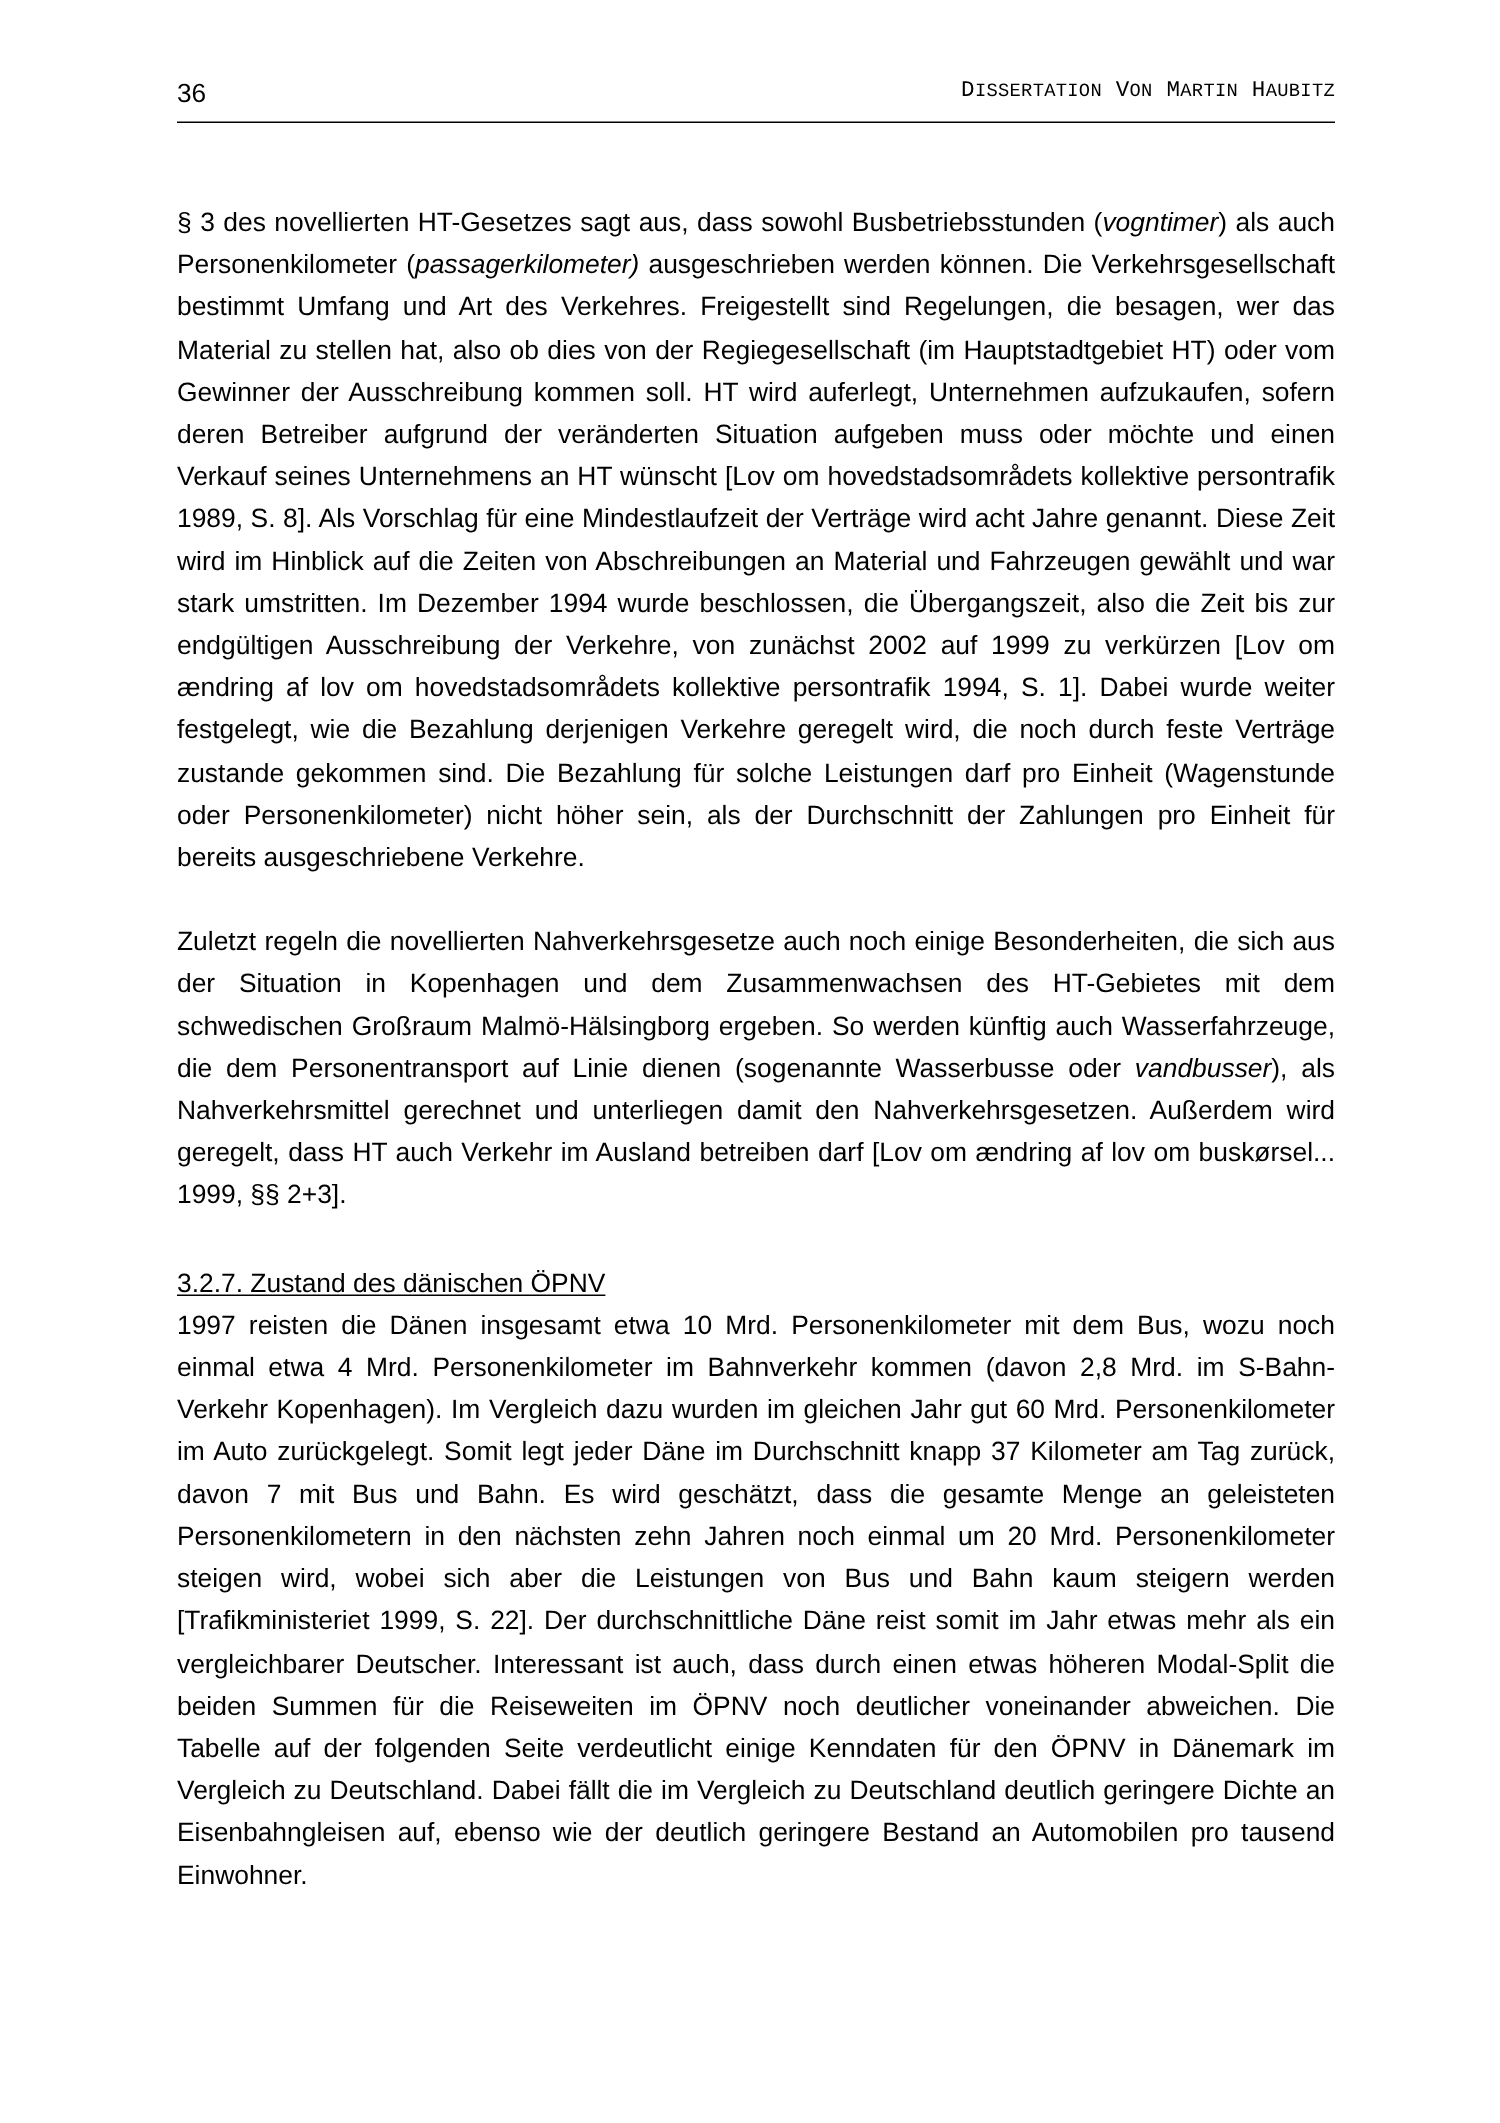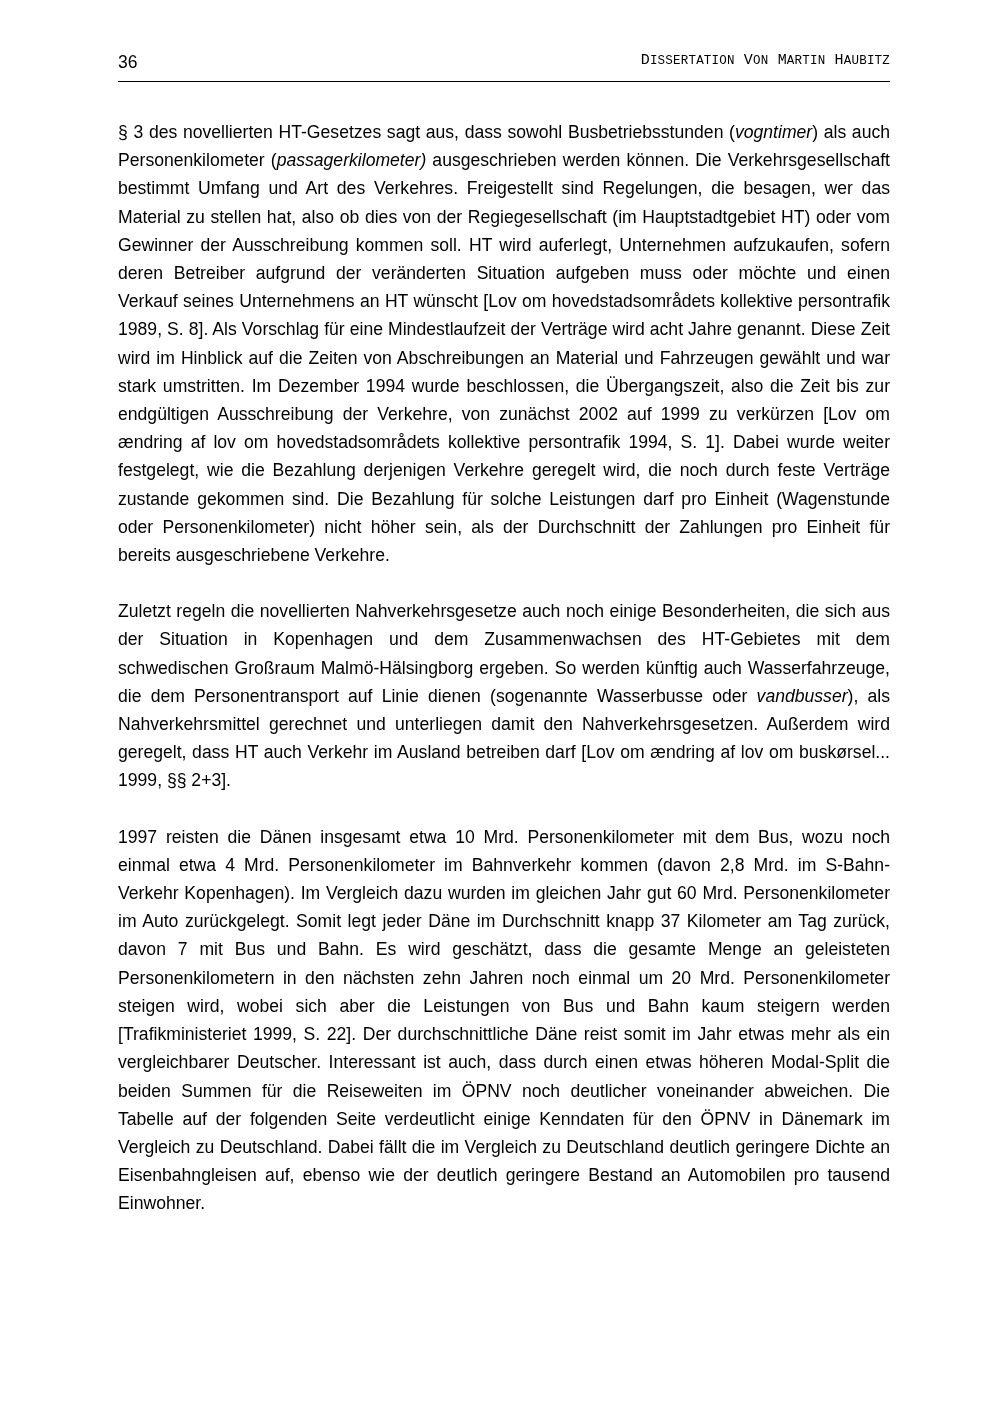--- a/index.html
+++ b/index.html
@@ -40,21 +40,21 @@
     font-size: 15px;
     letter-spacing: 0.2px;
     text-transform: uppercase;
     font-family: Liberation Mono, monospace;
   }
   .header .doc-title .small {
     font-size: 12.5px;
   }
   
   .body-text {
-    margin-top: 36px;
+    margin-top: 52px;
   }
   p.para {
     margin: 0 0 0 0;
     font-size: 17.6px;
     line-height: 28.2px;
     text-align: justify;
     text-justify: inter-word;
     hyphens: manual;
   }
   p.para + p.para {
@@ -86,18 +86,19 @@
         <span>D</span><span class="small">ISSERTATION</span><span> </span><span>V</span><span class="small">ON</span><span> </span><span>M</span><span class="small">ARTIN</span><span> </span><span>H</span><span class="small">AUBITZ</span>
       </div>
     </div>
 
     <div class="body-text">
 
       <p class="para"><span>§ 3 des novellierten HT-Gesetzes sagt aus, dass sowohl Busbetriebsstunden (</span><em class="it">vogntimer</em><span>) als auch Personenkilometer (</span><em class="it">passagerkilometer)</em><span> ausgeschrieben werden können. Die Verkehrsgesellschaft bestimmt Umfang und Art des Verkehres. Freigestellt sind Regelungen, die besagen, wer das Material zu stellen hat, also ob dies von der Regiegesellschaft (im Hauptstadtgebiet HT) oder vom Gewinner der Ausschreibung kommen soll. HT wird auferlegt, Unternehmen aufzukaufen, sofern deren Betreiber aufgrund der veränderten Situation aufgeben muss oder möchte und einen Verkauf seines Unternehmens an HT wünscht [Lov om hovedstadsområdets kollektive persontrafik 1989, S. 8]. Als Vorschlag für eine Mindestlaufzeit der Verträge wird acht Jahre genannt. Diese Zeit wird im Hinblick auf die Zeiten von Abschreibungen an Material und Fahrzeugen gewählt und war stark umstritten. Im Dezember 1994 wurde beschlossen, die Übergangszeit, also die Zeit bis zur endgültigen Ausschreibung der Verkehre, von zunächst 2002 auf 1999 zu verkürzen [Lov om ændring af lov om hovedstadsområdets kollektive persontrafik 1994, S. 1]. Dabei wurde weiter festgelegt, wie die Bezahlung derjenigen Verkehre geregelt wird, die noch durch feste Verträge zustande gekommen sind. Die Bezahlung für solche Leistungen darf pro Einheit (Wagenstunde oder Personenkilometer) nicht höher sein, als der Durchschnitt der Zahlungen pro Einheit für bereits ausgeschriebene Verkehre.</span></p>
 
       <p class="para"><span>Zuletzt regeln die novellierten Nahverkehrsgesetze auch noch einige Besonderheiten, die sich aus der Situation in Kopenhagen und dem Zusammenwachsen des HT-Gebietes mit dem schwedischen Großraum Malmö-Hälsingborg ergeben. So werden künftig auch Wasserfahrzeuge, die dem Personentransport auf Linie dienen (sogenannte Wasserbusse oder </span><em class="it">vandbusser</em><span>), als Nahverkehrsmittel gerechnet und unterliegen damit den Nahverkehrsgesetzen. Außerdem wird geregelt, dass HT auch Verkehr im Ausland betreiben darf [Lov om ændring af lov om buskørsel... 1999, §§ 2+3].</span></p>
 
+      <div class="section-head">3.2.7. Zustand des dänischen ÖPNV</div>
 
       <p class="para section-body">1997 reisten die Dänen insgesamt etwa 10 Mrd. Personenkilometer mit dem Bus, wozu noch einmal etwa 4 Mrd. Personenkilometer im Bahnverkehr kommen (davon 2,8 Mrd. im S-Bahn-Verkehr Kopenhagen). Im Vergleich dazu wurden im gleichen Jahr gut 60 Mrd. Personenkilometer im Auto zurückgelegt. Somit legt jeder Däne im Durchschnitt knapp 37 Kilometer am Tag zurück, davon 7 mit Bus und Bahn. Es wird geschätzt, dass die gesamte Menge an geleisteten Personenkilometern in den nächsten zehn Jahren noch einmal um 20 Mrd. Personenkilometer steigen wird, wobei sich aber die Leistungen von Bus und Bahn kaum steigern werden [Trafikministeriet 1999, S. 22]. Der durchschnittliche Däne reist somit im Jahr etwas mehr als ein vergleichbarer Deutscher. Interessant ist auch, dass durch einen etwas höheren Modal-Split die beiden Summen für die Reiseweiten im ÖPNV noch deutlicher voneinander abweichen. Die Tabelle auf der folgenden Seite verdeutlicht einige Kenndaten für den ÖPNV in Dänemark im Vergleich zu Deutschland. Dabei fällt die im Vergleich zu Deutschland deutlich geringere Dichte an Eisenbahngleisen auf, ebenso wie der deutlich geringere Bestand an Automobilen pro tausend Einwohner.</p>
 
     </div>
   </div>
 </div>
 
 </body></html>

